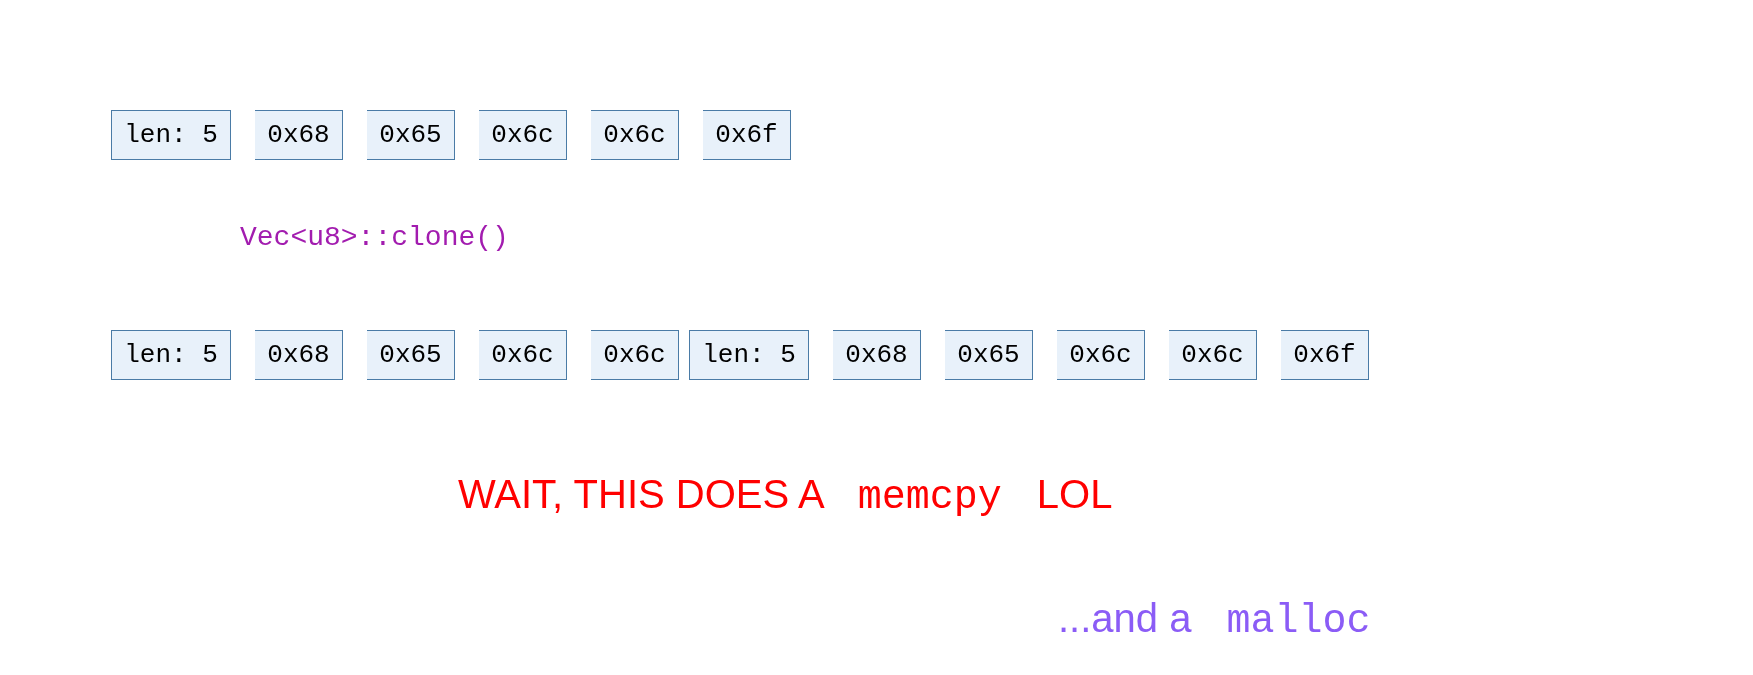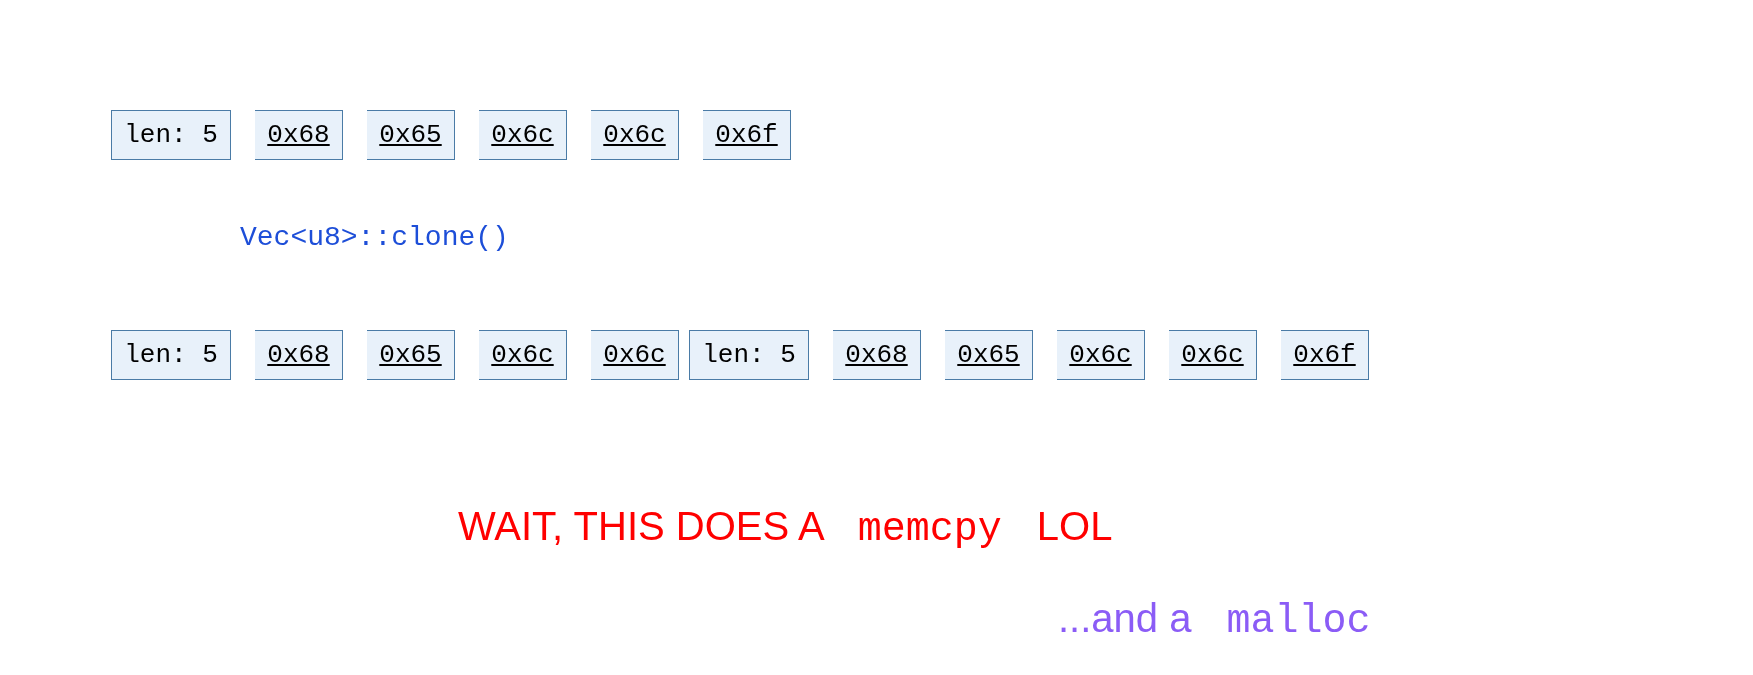--- a/index.html
+++ b/index.html
@@ -16,27 +16,27 @@
     font-family: "Courier New", Courier, monospace;
     font-size: 26px;
     color: #000;
     display: flex;
     align-items: center;
     justify-content: center;
     height: 50px;
     padding: 0 10px;
     white-space: nowrap;
   }
-  .cell + .cell { border-left: none; text-decoration: underline; }
+  .cell + .cell { border-left: none; }
 
   .clone-label {
     position: absolute;
     font-family: "Courier New", Courier, monospace;
     font-size: 28px;
-    color: #1d4ed8;
+    color: #a21caf;
   }
 
   .caption-main {
     position: absolute;
     font-family: Arial, Helvetica, sans-serif;
     font-size: 40px;
     color: #ff0000;
     white-space: nowrap;
   }
   .caption-sub {
@@ -77,19 +77,19 @@
 
 <div class="box-row" style="left:641px; top:282px;">
   <div class="cell w-len">len: 5</div>
   <div class="cell w-byte">0x68</div>
   <div class="cell w-byte">0x65</div>
   <div class="cell w-byte">0x6c</div>
   <div class="cell w-byte">0x6c</div>
   <div class="cell w-byte">0x6f</div>
 </div>
 
-<div class="caption-main" style="left:410px; top:468px;">
+<div class="caption-main" style="left:410px; top:436px;">
   <span>WAIT, THIS DOES A </span><span class="mono">memcpy</span><span> LOL</span>
 </div>
 
 <div class="caption-sub" style="left:1010px; top:560px;">
   <span>...and a </span><span class="mono">malloc</span>
 </div>
 
 </body></html>

